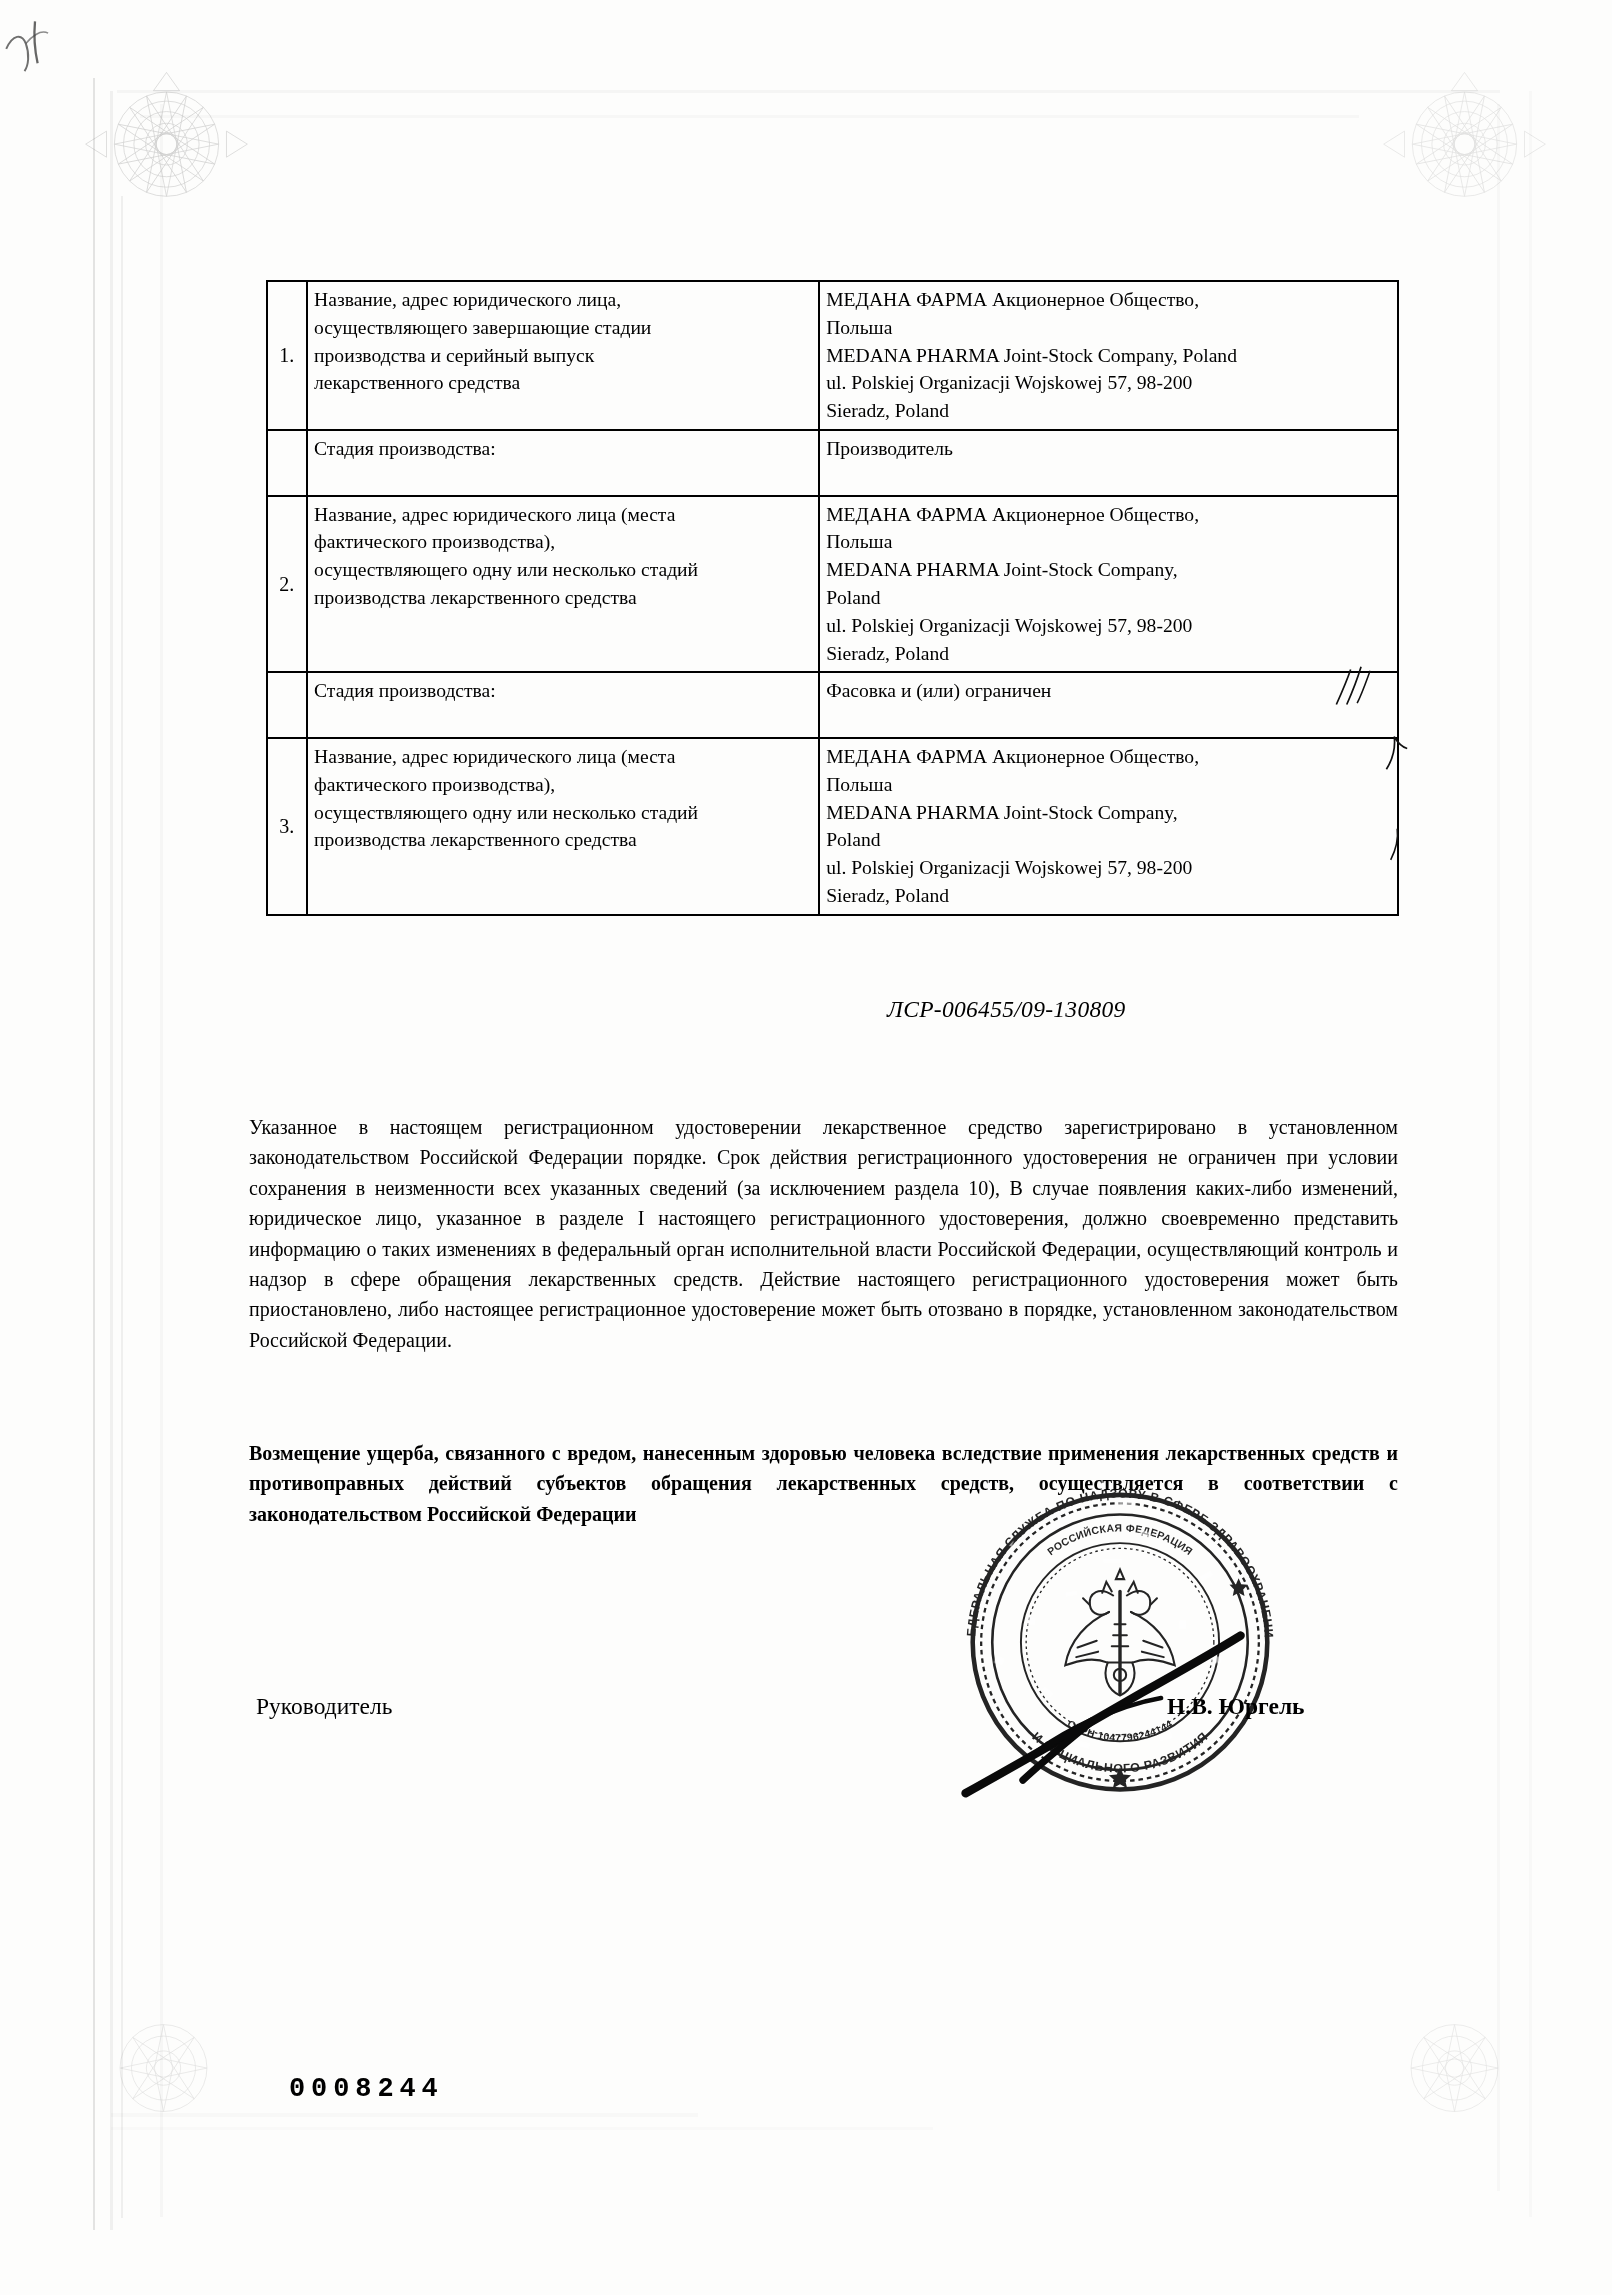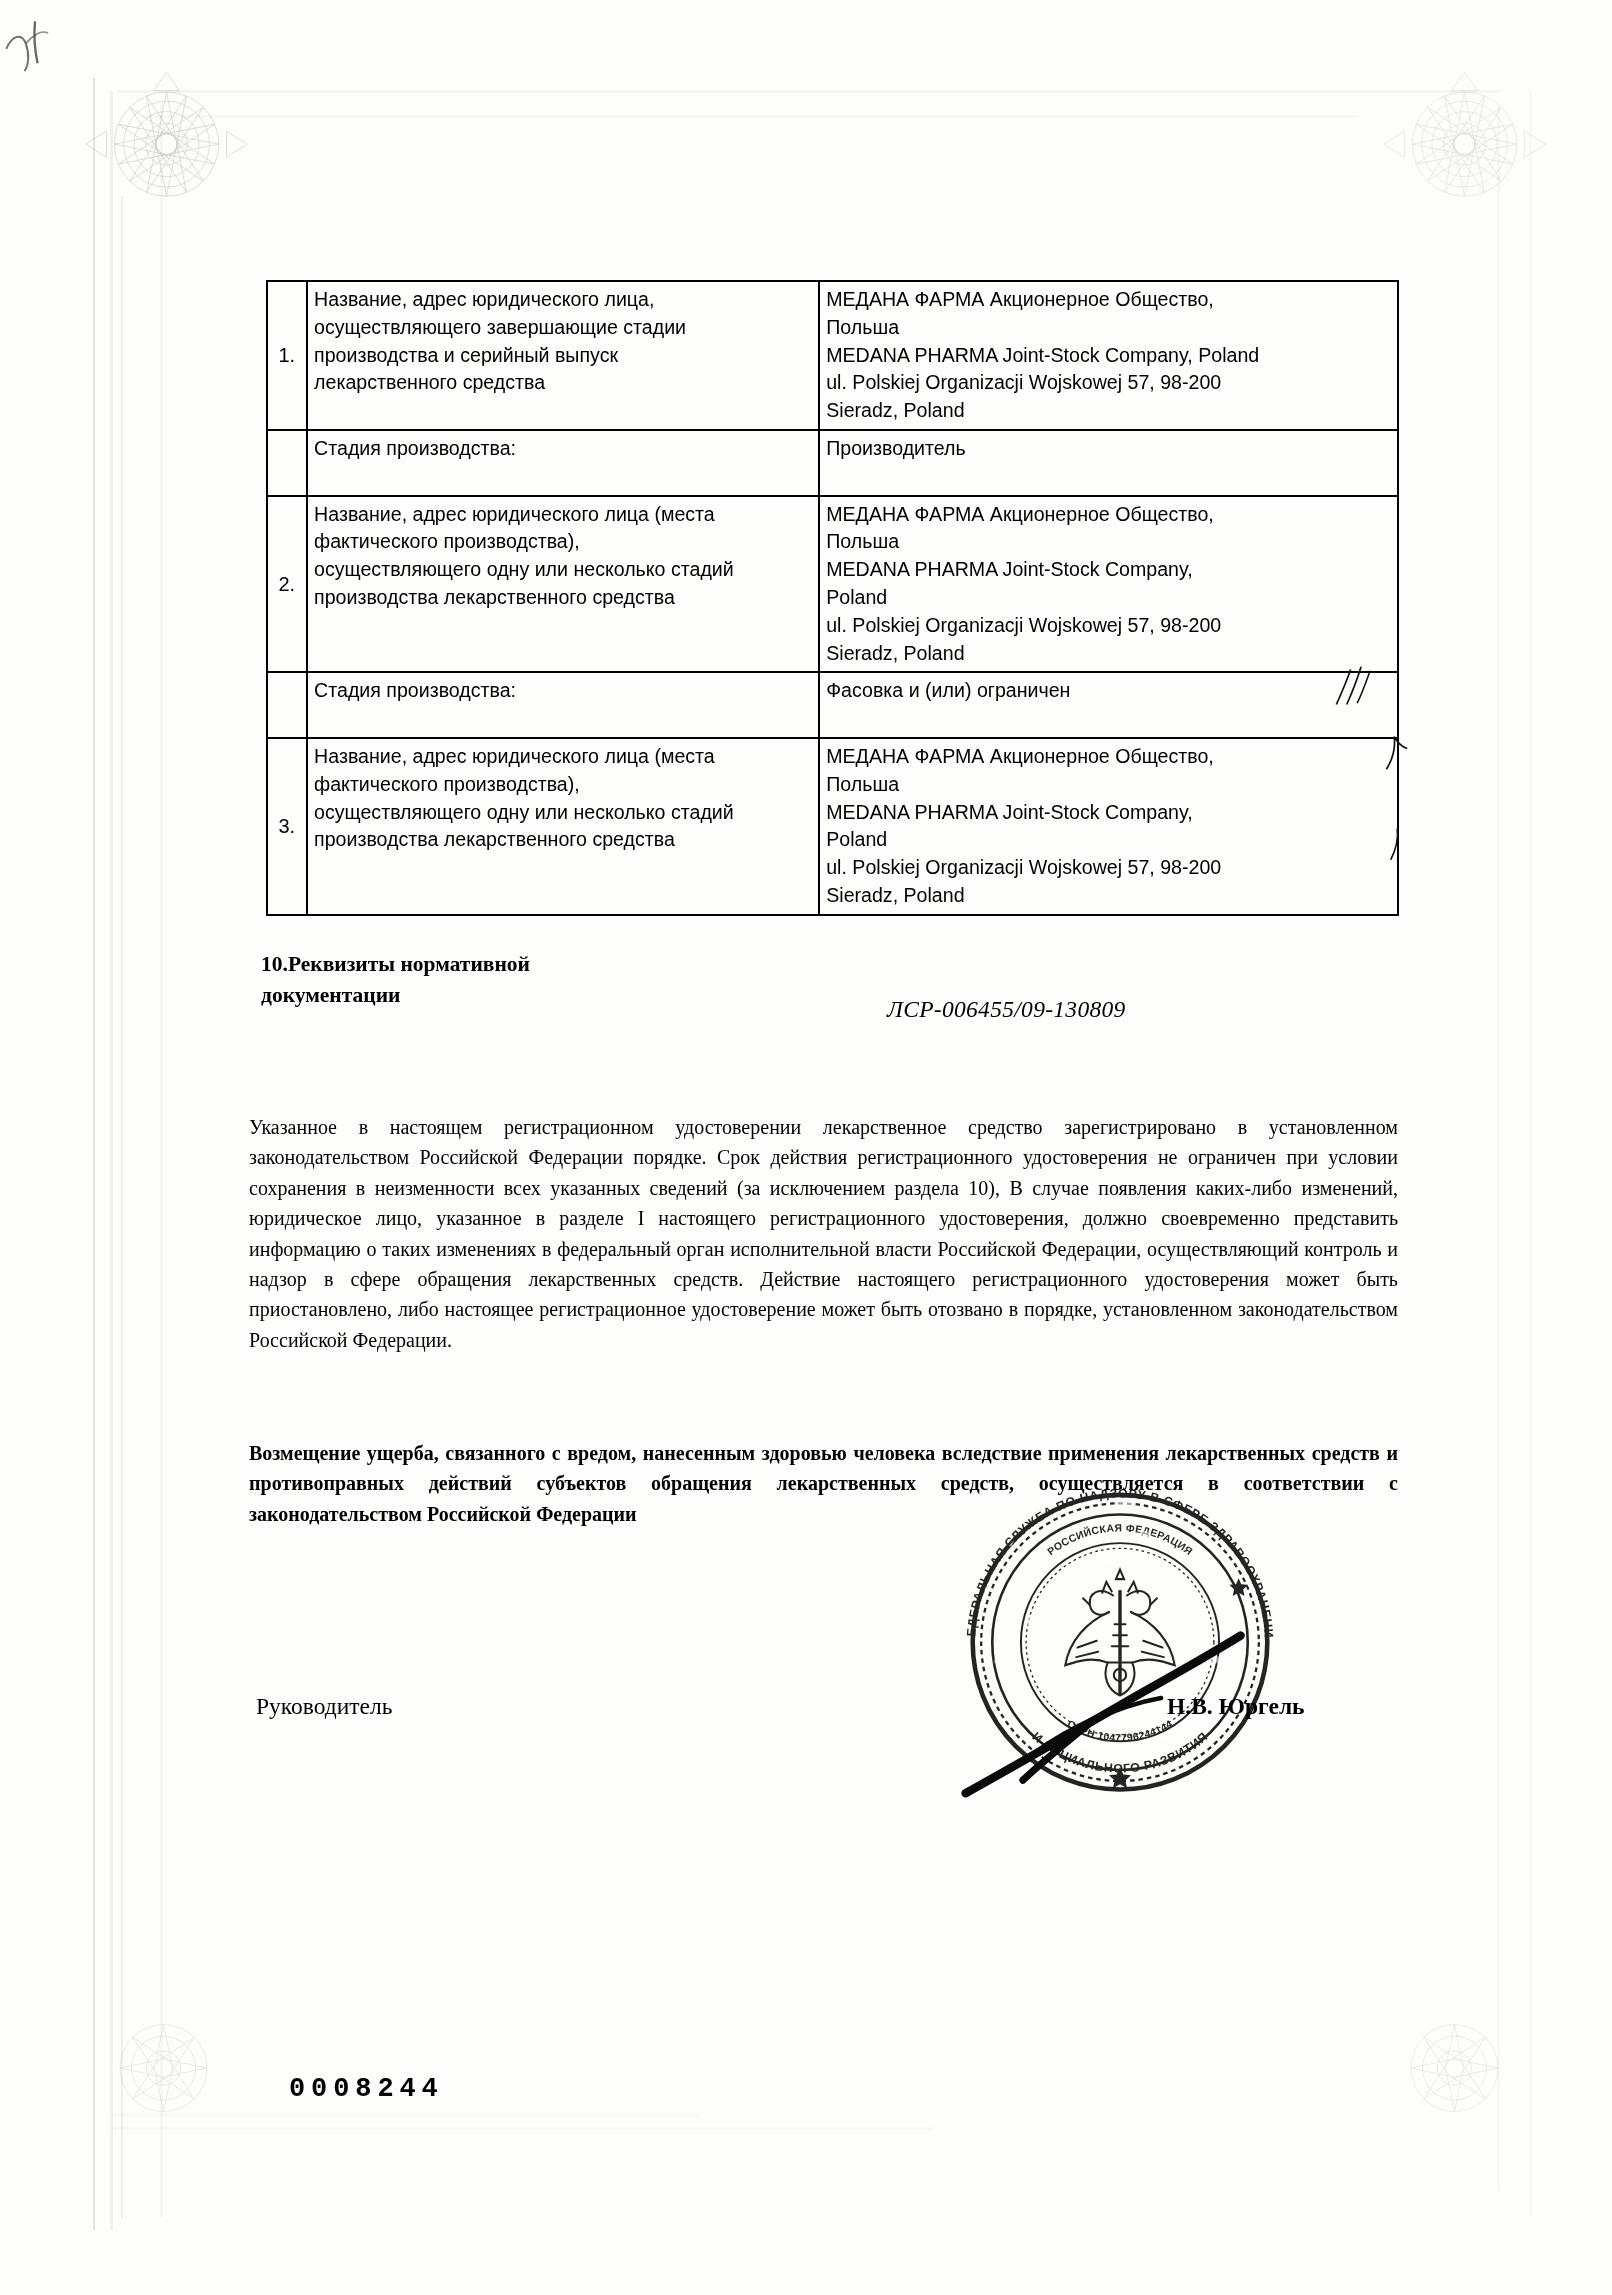--- a/index.html
+++ b/index.html
@@ -29,21 +29,21 @@
   
   #mfg-table{
     position:absolute;left:266px;top:280px;width:1133px;
     border-collapse:collapse;
     font-size:19.6px;line-height:1.42;
   }
   #mfg-table td{
     border:2px solid #000;
     vertical-align:top;
     padding:3.9px 5.2px 3.9px 6.5px;
-    font-family:Liberation Sans, sans-serif;
+    font-family:Liberation Serif, serif;
     margin-top:23px;
   }
   #mfg-table td.numcol{
     width:38px;text-align:center;vertical-align:middle;
     padding:0;font-size:20px;
     border-right:2px solid #000;
   }
   #mfg-table td.labelcol{width:505px;}
   #mfg-table td.valuecol{width:574px;}
   #mfg-table tr.stage td{height:56px;}
@@ -281,22 +281,20 @@
     <path d="M30,70 C38,52 46,32 52,12" stroke="#111" stroke-width="2.6" fill="none"></path>
     <path d="M46,68 C54,52 60,34 66,18" stroke="#111" stroke-width="2.4" fill="none"></path>
   </svg>
   <svg class="penstroke" style="left:1376px;top:730px;" width="39" height="46" viewBox="0 0 60 70">
     <path d="M16,60 C26,44 30,26 28,10 C34,20 40,26 48,28" stroke="#111" stroke-width="2.6" fill="none"></path>
   </svg>
   <svg class="penstroke" style="left:1379px;top:822px;" width="39" height="46" viewBox="0 0 60 70">
     <path d="M18,58 C26,42 30,26 28,10" stroke="#111" stroke-width="2.4" fill="none"></path>
   </svg>
 
-  <div id="sec10" class="cell-lines">10.Реквизиты нормативной
-документации</div>
   <div id="regnum">ЛСР-006455/09-130809</div>
 
   <div id="para-main" class="bodypara">Указанное в настоящем регистрационном удостоверении лекарственное средство зарегистрировано в установленном законодательством Российской Федерации порядке. Срок действия регистрационного удостоверения не ограничен при условии сохранения в неизменности всех указанных сведений (за исключением раздела 10), В случае появления каких-либо изменений, юридическое лицо, указанное в разделе I настоящего регистрационного удостоверения, должно своевременно представить информацию о таких изменениях в федеральный орган исполнительной власти Российской Федерации, осуществляющий контроль и надзор в сфере обращения лекарственных средств. Действие настоящего регистрационного удостоверения может быть приостановлено, либо настоящее регистрационное удостоверение может быть отозвано в порядке, установленном законодательством Российской Федерации.</div>
   <div id="para-bold" class="bodypara">Возмещение ущерба, связанного с вредом, нанесенным здоровью человека вследствие применения лекарственных средств и противоправных действий субъектов обращения лекарственных средств, осуществляется в соответствии с законодательством Российской Федерации</div>
 
   <div id="seal">
     <svg width="352" height="365" viewBox="0 0 540 560">
       <defs>
         <path id="ringOuterTop" d="M 48,278 A 222,222 0 0 1 492,278"></path>
         <path id="ringOuterBot" d="M 70,278 A 200,200 0 0 0 470,278"></path>

